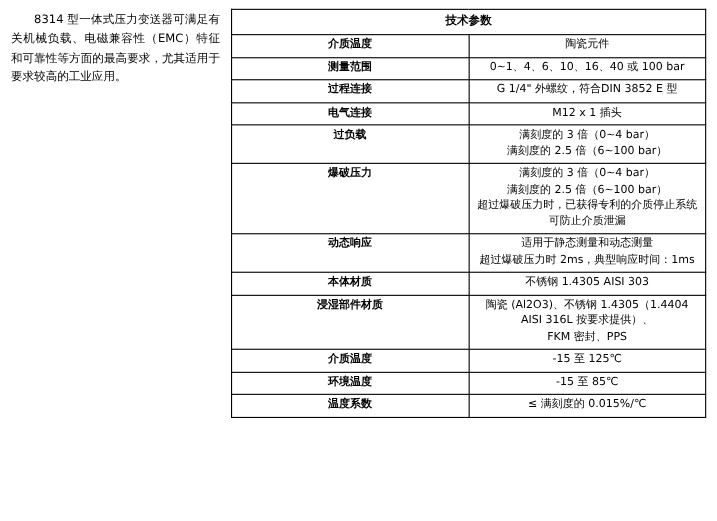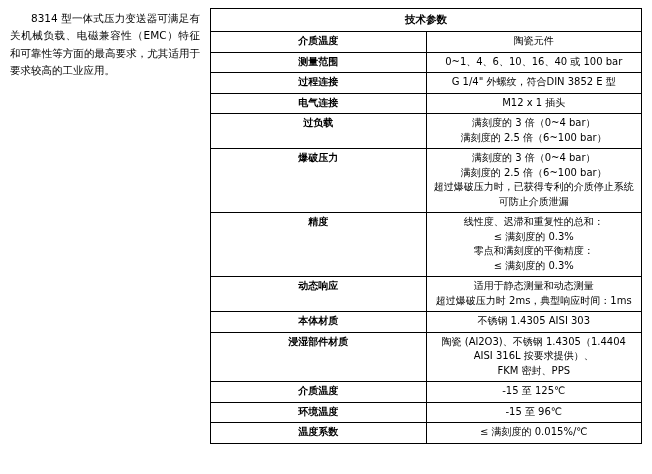--- a/index.html
+++ b/index.html
@@ -113,29 +113,20 @@
           </tr>
           <tr>
             <td class="label">爆破压力</td>
             <td class="value">
               <span class="val-line">满刻度的 3 倍（0~4 bar）</span>
               <span class="val-line">满刻度的 2.5 倍（6~100 bar）</span>
               <span class="val-line">超过爆破压力时，已获得专利的介质停止系统可防止介质泄漏</span>
             </td>
           </tr>
           <tr>
-            <td class="label">精度</td>
-            <td class="value">
-              <span class="val-line">线性度、迟滞和重复性的总和：</span>
-              <span class="val-line">≤ 满刻度的 0.3%</span>
-              <span class="val-line">零点和满刻度的平衡精度：</span>
-              <span class="val-line">≤ 满刻度的 0.3%</span>
-            </td>
-          </tr>
-          <tr>
             <td class="label">动态响应</td>
             <td class="value">
               <span class="val-line">适用于静态测量和动态测量</span>
               <span class="val-line">超过爆破压力时 2ms，典型响应时间：1ms</span>
             </td>
           </tr>
           <tr>
             <td class="label">本体材质</td>
             <td class="value">
               <span class="val-line">不锈钢 1.4305 AISI 303</span>
@@ -150,21 +141,21 @@
           </tr>
           <tr>
             <td class="label">介质温度</td>
             <td class="value">
               <span class="val-line">-15 至 125℃</span>
             </td>
           </tr>
           <tr>
             <td class="label">环境温度</td>
             <td class="value">
-              <span class="val-line">-15 至 96℃</span>
+              <span class="val-line">-15 至 85℃</span>
             </td>
           </tr>
           <tr>
             <td class="label">温度系数</td>
             <td class="value">
               <span class="val-line">≤ 满刻度的 0.015%/℃</span>
             </td>
           </tr>
         </tbody>
     </table>

